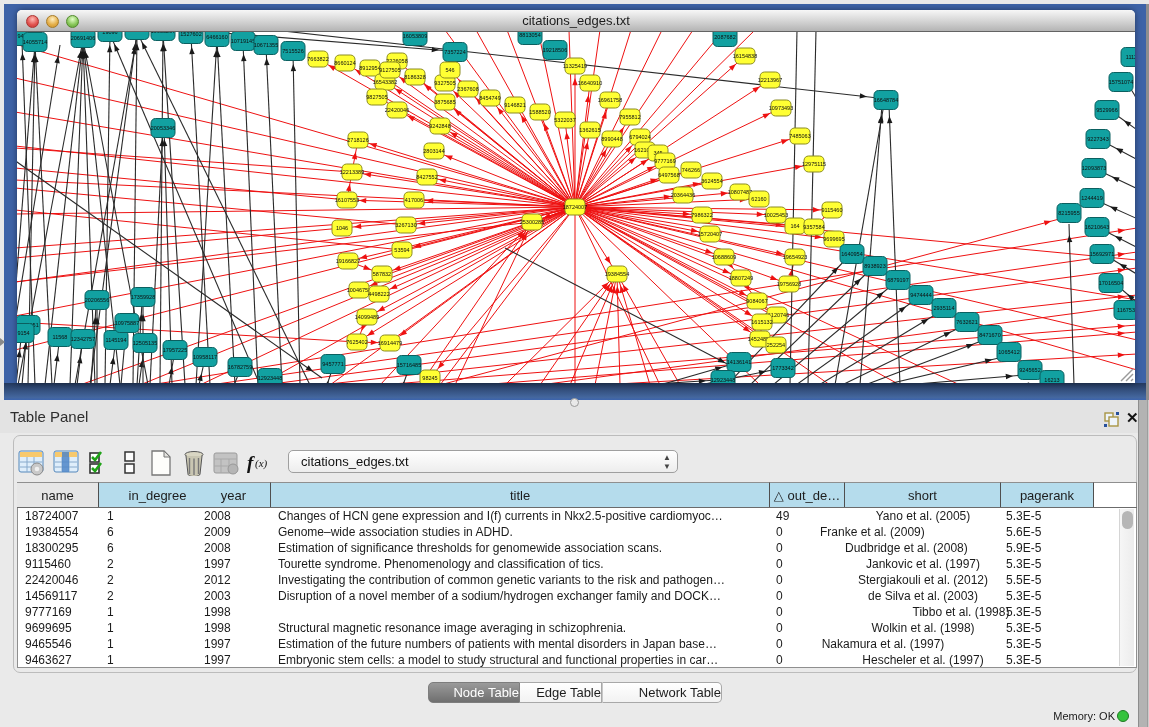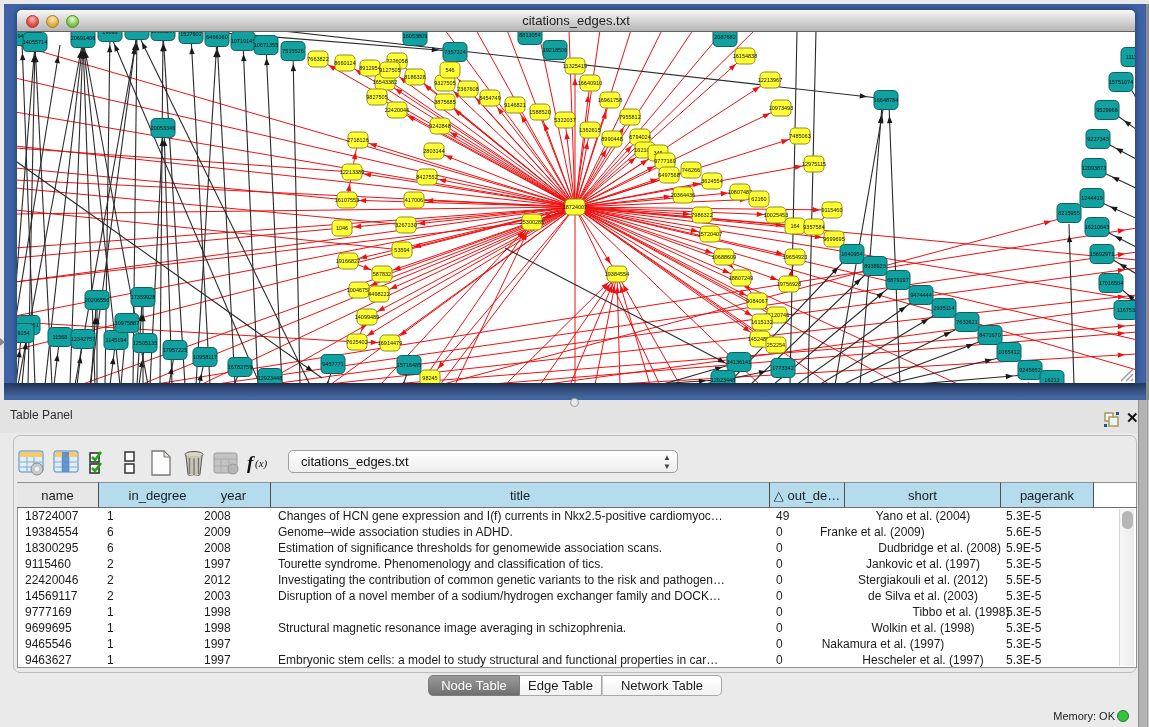--- a/index.html
+++ b/index.html
@@ -12,36 +12,36 @@
  border-left:1px solid #8d8d8d}
 #rstrip2 .in{position:absolute;left:8px;top:0;width:3px;height:100%;background:#cdcdcd;border-left:1px solid #9d9d9d}
 #macwin{left:17px;top:10px;width:1118px;height:373px;border-radius:5px 5px 0 0;
  background:#fff;box-shadow:0 0 6px rgba(0,0,0,.45)}
 #titlebar{left:17px;top:10px;width:1118px;height:22px;border-radius:5px 5px 0 0;
  background:linear-gradient(#f7f7f7,#d3d3d3 55%,#b4b4b4);border-bottom:1px solid #636363}
 #title{left:17px;top:13px;width:1118px;text-align:center;font-size:13px;color:#1c1c1c}
 .tl{top:15px;width:13px;height:13px;border-radius:50%}
 #canvas{left:17px;top:32px;width:1118px;height:351px;background:#fff;overflow:hidden}
 #tpbar{left:0;top:400px;width:1138px;height:33px;background:#e3e3e3}
-#tpbar span{position:absolute;left:10px;top:8px;font-size:12px;color:#2e2e2e}
+#tpbar span{position:absolute;left:10px;top:8px;font-size:15px;color:#2e2e2e}
 #panel{left:0;top:433px;width:1138px;height:294px;background:#eaeaea}
 #cont{left:13px;top:435px;width:1124px;height:238px;border:1px solid #bcbcbc;border-radius:7px}
 #combo{left:288px;top:450px;width:390px;height:23px;background:linear-gradient(#ffffff,#ededed);
  border:1px solid #9f9f9f;border-radius:5px;font-size:13px;color:#111;line-height:21px;padding-left:12px}
 #combo .arr{position:absolute;right:6px;top:2px;font-size:8px;color:#444;line-height:9px}
 #tablewrap{left:17px;top:482px;width:1120px;height:186px;border:1px solid #8f8f8f;background:#fff}
 .hd{position:absolute;top:482px;height:25px;border-top:1px solid #8f8f8f;border-right:1px solid #4f4f4f;
  background:#b5dcec;font-size:13px;color:#1d1d1d;text-align:center;line-height:25px}
 #hdline{left:17px;top:507px;width:1120px;height:1px;background:#6b6b6b}
 .trow{position:absolute;left:0;top:0;width:1149px;height:16px;font-size:12px;color:#1b1b1b}
 .trow span{position:absolute;top:1px;white-space:nowrap}
 #vsb{left:1119px;top:509px;width:15px;height:157px;background:linear-gradient(90deg,#f6f6f6,#ececec);border-left:1px solid #d5d5d5}
 #vsb .thumb{position:absolute;left:2px;top:2px;width:11px;height:18px;border-radius:6px;background:#b6b6b6}
 #tabs{left:428px;top:675px;height:21px;font-size:13px}
-.seg{position:absolute;top:0;height:21px;line-height:20px;text-align:center;border:1px solid #a8a8a8}
+.seg{position:absolute;top:7px;height:21px;line-height:20px;text-align:right;border:1px solid #a8a8a8}
 #seg1{left:0;width:92px;border-radius:5px 0 0 5px;background:linear-gradient(#9a9a9a,#6f6f6f);color:#fff;border-color:#7d7d7d}
 #seg2{left:92px;width:82px;background:linear-gradient(#ffffff,#f2f2f2);color:#1c1c1c;border-left:none}
 #seg3{left:174px;width:120px;border-radius:0 5px 5px 0;background:linear-gradient(#ffffff,#f2f2f2);color:#1c1c1c;border-left:1px solid #c7c7c7}
 #mem{right:34px;top:710px;font-size:11px;color:#1a1a1a}
 #memdot{left:1117px;top:710px;width:12px;height:12px;border-radius:50%;background:#35c33c;border:1.5px solid #1f7a23}
 #float{left:1103px;top:411px;width:16px;height:16px}
 #xbtn{left:1126px;top:409px;font-size:15px;font-weight:bold;color:#111}
 #split{left:570px;top:398px;width:9px;height:9px;border-radius:50%;border:1.5px solid #9a9a9a;background:#e9e9e9}
 .ticon{position:absolute;top:450px}
 </style></head><body>
@@ -795,39 +795,39 @@
 <div class="hd" style="left:770px;width:75px">△ out_de…</div>
 <div class="hd" style="left:845px;width:156px">short</div>
 <div class="hd" style="left:1001px;width:93px">pagerank</div>
 <div class="abs" id="hdline"></div>
 <div class="trow" style="top:508px">
 <span style="left:25px">18724007</span>
 <span style="left:107px">1</span>
 <span style="left:204px">2008</span>
 <span style="left:278px">Changes of HCN gene expression and I(f) currents in Nkx2.5-positive cardiomyoc…</span>
 <span style="left:776px">49</span>
-<span style="left:845px;width:156px;text-align:center">Yano et al. (2004)</span>
+<span style="left:845px;width:156px;text-align:center">Yano et al. (2005)</span>
 <span style="left:1006px">5.3E-5</span>
 </div>
 <div class="trow" style="top:524px">
 <span style="left:25px">19384554</span>
 <span style="left:107px">6</span>
 <span style="left:204px">2009</span>
 <span style="left:278px">Genome–wide association studies in ADHD.</span>
 <span style="left:776px">0</span>
 <span style="left:820px;width:156px;text-align:left">Franke et al. (2009)</span>
 <span style="left:1006px">5.6E-5</span>
 </div>
 <div class="trow" style="top:540px">
 <span style="left:25px">18300295</span>
 <span style="left:107px">6</span>
 <span style="left:204px">2008</span>
 <span style="left:278px">Estimation of significance thresholds for genomewide association scans.</span>
 <span style="left:776px">0</span>
-<span style="left:845px;width:156px;text-align:right">Dudbridge et al. (2008)</span>
+<span style="left:845px;width:156px;text-align:left">Dudbridge et al. (2008)</span>
 <span style="left:1006px">5.9E-5</span>
 </div>
 <div class="trow" style="top:556px">
 <span style="left:25px">9115460</span>
 <span style="left:107px">2</span>
 <span style="left:204px">1997</span>
 <span style="left:278px">Tourette syndrome. Phenomenology and classification of tics.</span>
 <span style="left:776px">0</span>
 <span style="left:845px;width:156px;text-align:center">Jankovic et al. (1997)</span>
 <span style="left:1006px">5.3E-5</span>
@@ -864,20 +864,21 @@
 <span style="left:204px">1998</span>
 <span style="left:278px">Structural magnetic resonance image averaging in schizophrenia.</span>
 <span style="left:776px">0</span>
 <span style="left:845px;width:156px;text-align:center">Wolkin et al. (1998)</span>
 <span style="left:1006px">5.3E-5</span>
 </div>
 <div class="trow" style="top:636px">
 <span style="left:25px">9465546</span>
 <span style="left:107px">1</span>
 <span style="left:204px">1997</span>
+<span style="left:278px">Estimation of the future numbers of patients with mental disorders in Japan base…</span>
 <span style="left:776px">0</span>
 <span style="left:805px;width:156px;text-align:center">Nakamura et al. (1997)</span>
 <span style="left:1006px">5.3E-5</span>
 </div>
 <div class="trow" style="top:652px">
 <span style="left:25px">9463627</span>
 <span style="left:107px">1</span>
 <span style="left:204px">1997</span>
 <span style="left:278px">Embryonic stem cells: a model to study structural and functional properties in car…</span>
 <span style="left:776px">0</span>

